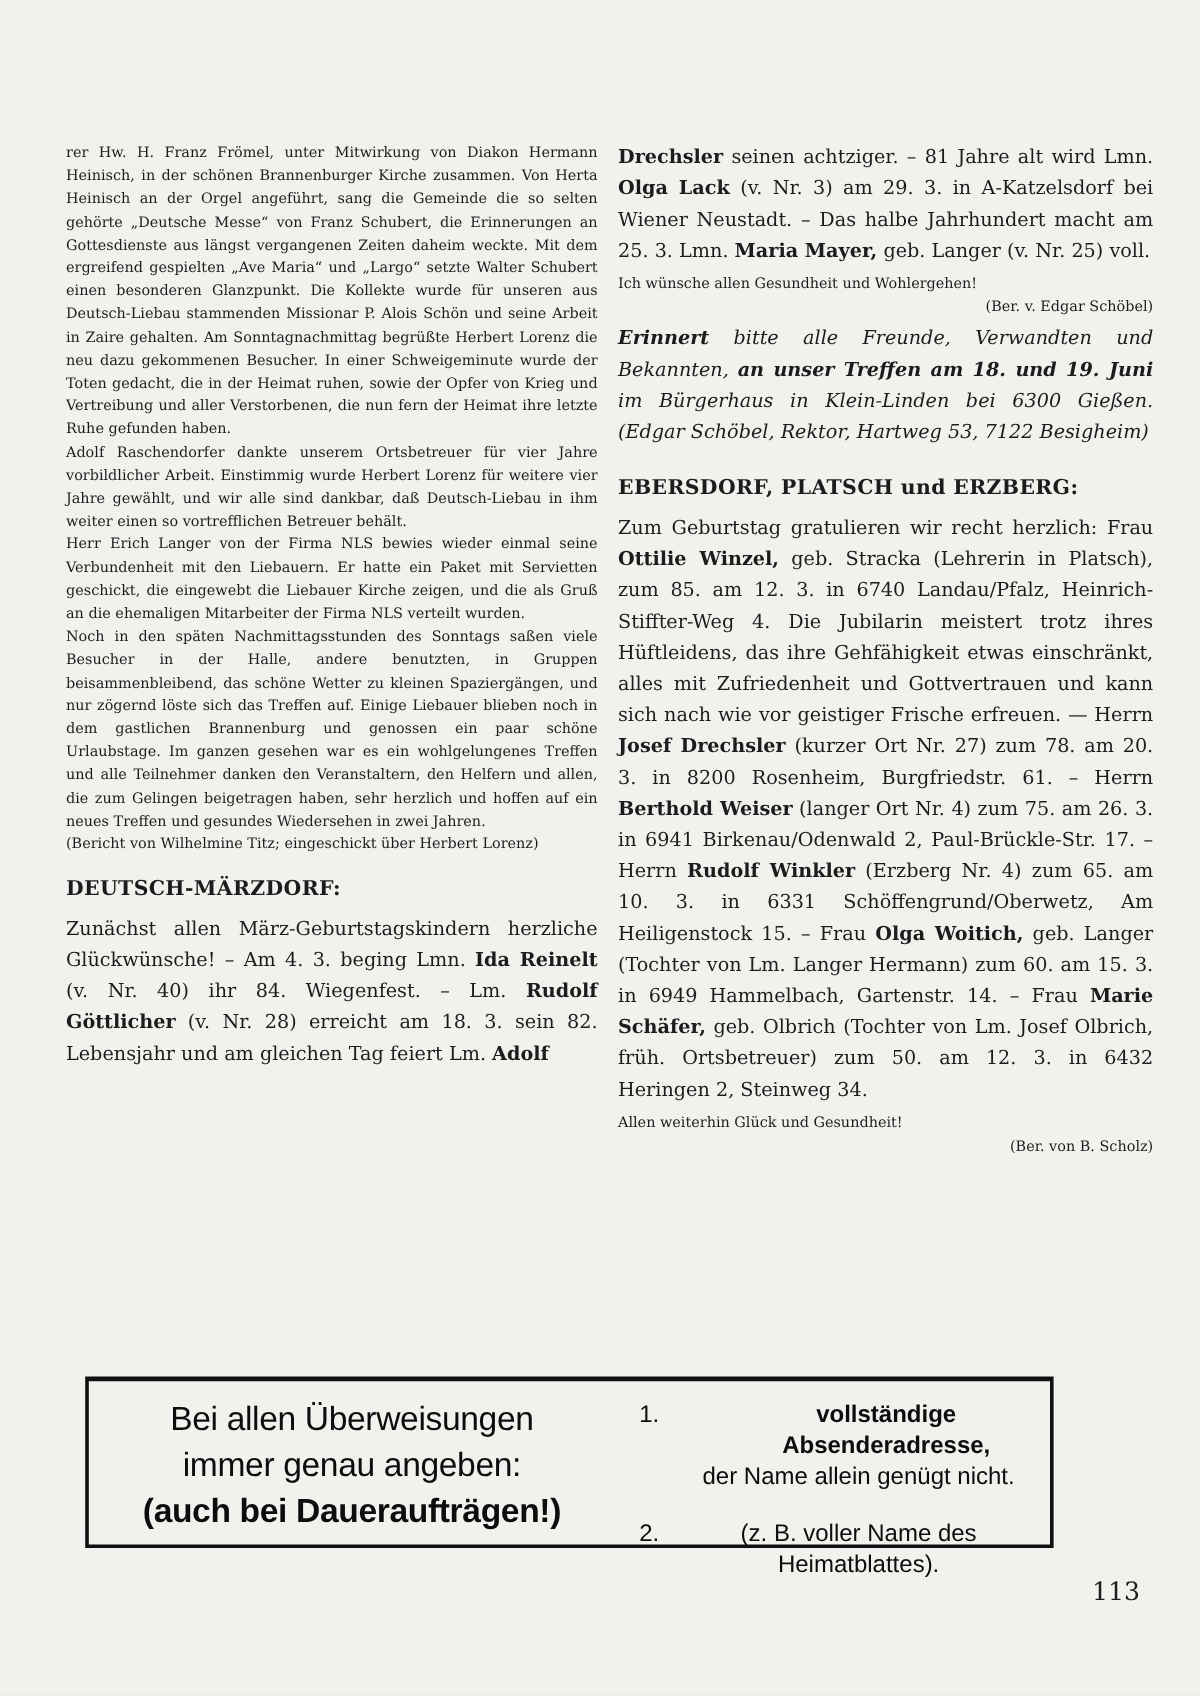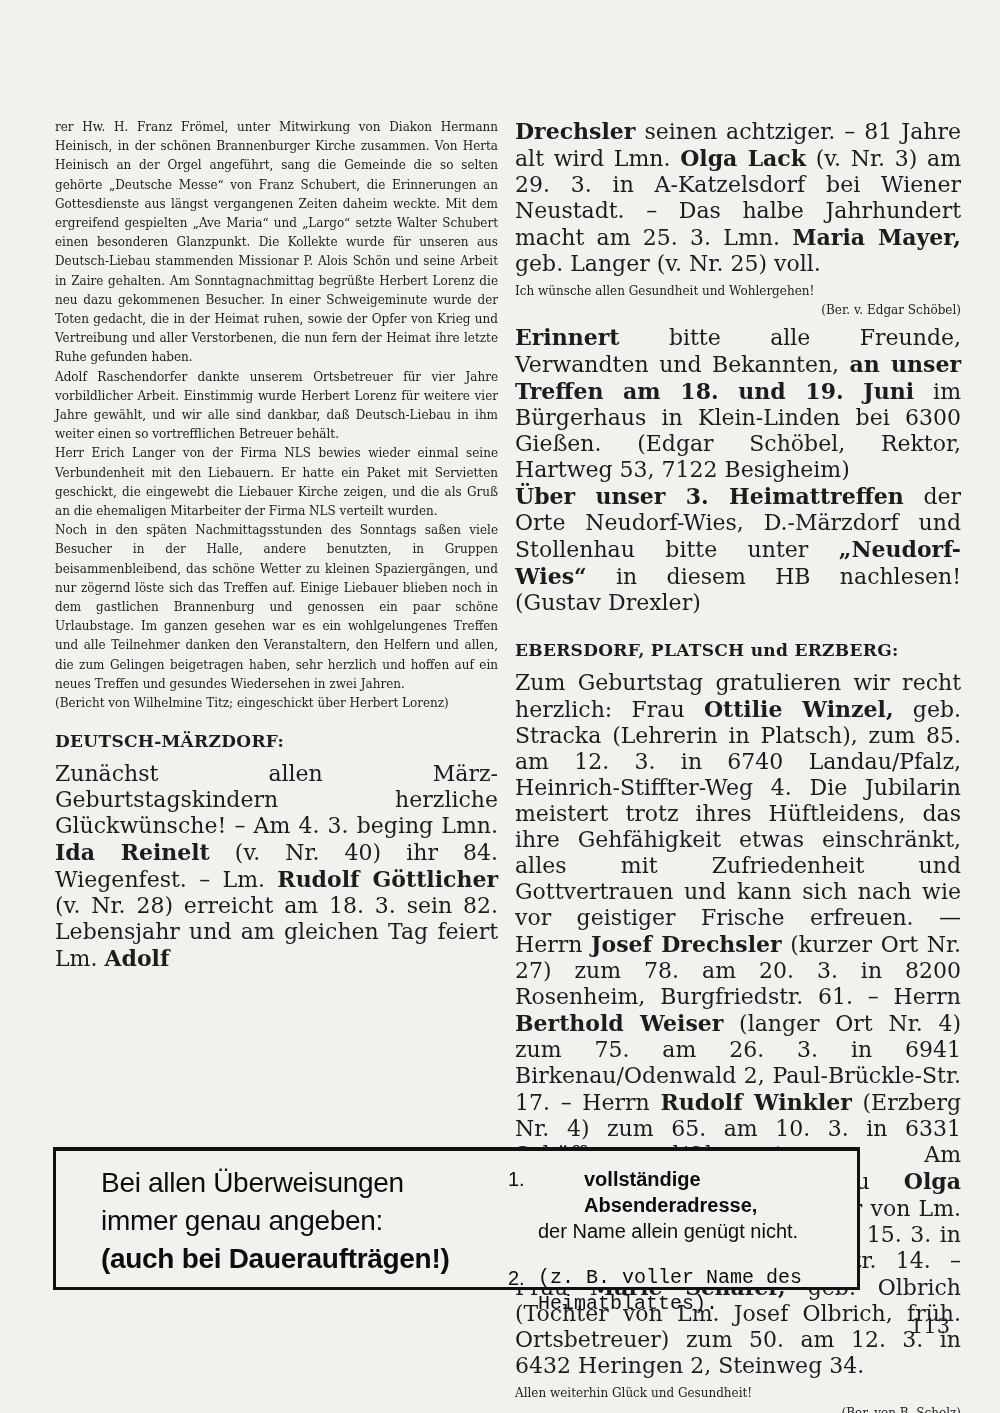--- a/index.html
+++ b/index.html
@@ -16,37 +16,38 @@
     color:var(--ink);
     font-family:"DejaVu Serif","Liberation Serif",serif;
     overflow:hidden;
   }
   .col{position:absolute;top:118px;}
   .col-left{left:55px;width:443px;}
   .col-right{left:515px;width:446px;}
   p{margin:0;}
   .just{text-align:justify;}
   .body-sm{font-size:12px;line-height:19.2px;}
-  .body-lg{font-size:22px;line-height:26px;}
+  .body-lg{font-size:16px;line-height:26px;}
   .byline-right{text-align:right;}
   .section-heading{
     font-size:17px;line-height:28px;font-weight:bold;
     margin:14px 0 6px 0;letter-spacing:0.3px;
   }
   .col-right .section-heading{margin-top:20px;}
   b{font-weight:bold;}
   .notice-box{
-    position:absolute;left:53px;top:1147px;
+    position:absolute;left:71px;top:1147px;
     width:807px;height:143px;
     box-sizing:border-box;
     border:3px solid var(--border);
     border-top-width:4px;
     background:var(--paper);
     font-family:"Liberation Sans","DejaVu Sans",sans-serif;
     z-index:5;
+    text-align:center;
   }
   .notice-left{
     position:absolute;left:45px;top:13px;
     font-size:28px;line-height:38px;color:#0d0d0d;
     letter-spacing:-0.3px;
   }
   .nl-bold{font-weight:bold;}
   .notice-right{
     position:absolute;left:452px;top:15px;
     font-size:20px;line-height:26px;color:#0d0d0d;
@@ -71,22 +72,21 @@
     <p class="body-sm just">Noch in den späten Nachmittagsstunden des Sonntags saßen viele Besucher in der Halle, andere benutzten, in Gruppen beisammenbleibend, das schöne Wetter zu kleinen Spaziergängen, und nur zögernd löste sich das Treffen auf. Einige Liebauer blieben noch in dem gastlichen Brannenburg und genossen ein paar schöne Urlaubstage. Im ganzen gesehen war es ein wohlgelungenes Treffen und alle Teilnehmer danken den Veranstaltern, den Helfern und allen, die zum Gelingen beigetragen haben, sehr herzlich und hoffen auf ein neues Treffen und gesundes Wiedersehen in zwei Jahren.</p>
     <p class="body-sm just">(Bericht von Wilhelmine Titz; eingeschickt über Herbert Lorenz)</p>
     <h2 class="section-heading">DEUTSCH-MÄRZDORF:</h2>
     <p class="body-lg just"><span>Zunächst allen März-Geburtstagskindern herzliche Glückwünsche! – Am 4. 3. beging Lmn. </span><b>Ida Reinelt</b><span> (v. Nr. 40) ihr 84. Wiegenfest. – Lm. </span><b>Rudolf Göttlicher</b><span> (v. Nr. 28) erreicht am 18. 3. sein 82. Lebensjahr und am gleichen Tag feiert Lm. </span><b>Adolf</b></p>
   </div>
 
   <div class="col col-right">
     <p class="body-lg just"><b>Drechsler</b><span> seinen achtziger. – 81 Jahre alt wird Lmn. </span><b>Olga Lack</b><span> (v. Nr. 3) am 29. 3. in A-Katzelsdorf bei Wiener Neustadt. – Das halbe Jahrhundert macht am 25. 3. Lmn. </span><b>Maria Mayer,</b><span> geb. Langer (v. Nr. 25) voll.</span></p>
     <p class="body-sm" style="margin-top:5px;">Ich wünsche allen Gesundheit und Wohlergehen!</p>
     <p class="body-sm byline-right">(Ber. v. Edgar Schöbel)</p>
-    <p class="body-lg just" style="margin-top:4px;"><b>Erinnert</b><span> bitte alle Freunde, Verwandten und Bekannten, </span><b>an unser Treffen am 18. und 19. Juni</b><span> im Bürgerhaus in Klein-Linden bei 6300 Gießen. (Edgar Schöbel, Rektor, Hartweg 53, 7122 Besigheim)</span></p>
-    <p class="body-lg just"><b>Über unser 3. Heimattreffen</b><span> der Orte Neudorf-Wies, D.-Märzdorf und Stollenhau bitte unter </span><b>„Neudorf-Wies“</b><span> in diesem HB nachlesen! (Gustav Drexler)</span></p>
+    <p class="body-lg just" style="margin-top:4px;font-style:italic;"><b>Erinnert</b><span> bitte alle Freunde, Verwandten und Bekannten, </span><b>an unser Treffen am 18. und 19. Juni</b><span> im Bürgerhaus in Klein-Linden bei 6300 Gießen. (Edgar Schöbel, Rektor, Hartweg 53, 7122 Besigheim)</span></p>
     <h2 class="section-heading">EBERSDORF, PLATSCH und ERZBERG:</h2>
     <p class="body-lg just"><span>Zum Geburtstag gratulieren wir recht herzlich: Frau </span><b>Ottilie Winzel,</b><span> geb. Stracka (Lehrerin in Platsch), zum 85. am 12. 3. in 6740 Landau/Pfalz, Heinrich-Stiffter-Weg 4. Die Jubilarin meistert trotz ihres Hüftleidens, das ihre Gehfähigkeit etwas einschränkt, alles mit Zufriedenheit und Gottvertrauen und kann sich nach wie vor geistiger Frische erfreuen. — Herrn </span><b>Josef Drechsler</b><span> (kurzer Ort Nr. 27) zum 78. am 20. 3. in 8200 Rosenheim, Burgfriedstr. 61. – Herrn </span><b>Berthold Weiser</b><span> (langer Ort Nr. 4) zum 75. am 26. 3. in 6941 Birkenau/Odenwald 2, Paul-Brückle-Str. 17. – Herrn </span><b>Rudolf Winkler</b><span> (Erzberg Nr. 4) zum 65. am 10. 3. in 6331 Schöffengrund/Oberwetz, Am Heiligenstock 15. – Frau </span><b>Olga Woitich,</b><span> geb. Langer (Tochter von Lm. Langer Hermann) zum 60. am 15. 3. in 6949 Hammelbach, Gartenstr. 14. – Frau </span><b>Marie Schäfer,</b><span> geb. Olbrich (Tochter von Lm. Josef Olbrich, früh. Ortsbetreuer) zum 50. am 12. 3. in 6432 Heringen 2, Steinweg 34.</span></p>
     <p class="body-sm" style="margin-top:5px;">Allen weiterhin Glück und Gesundheit!</p>
     <p class="body-sm byline-right">(Ber. von B. Scholz)</p>
   </div>
 
   <div class="notice-box">
     <div class="notice-left">
       <div class="nl-line">Bei allen Überweisungen</div>
       <div class="nl-line">immer genau angeben:</div>
@@ -96,21 +96,21 @@
       <div class="notice-item">
         <span class="ni-num">1.</span>
         <span class="ni-body">
           <span class="ni-title" style="display:block;margin-left:46px;">vollständige Absenderadresse,</span>
           <span class="ni-detail" style="display:block;">der Name allein genügt nicht.</span>
         </span>
       </div>
       <div class="notice-item">
         <span class="ni-num">2.</span>
         <span class="ni-body">
-          <span class="ni-detail" style="display:block;font-family:Liberation Mono, monospace;">(z. B. voller Name des Heimatblattes).</span>
+          <span class="ni-detail" style="display:block;">(z. B. voller Name des Heimatblattes).</span>
         </span>
       </div>
     </div>
   </div>
 
   <div class="page-number">113</div>
 
 </div>
 
 </body></html>

